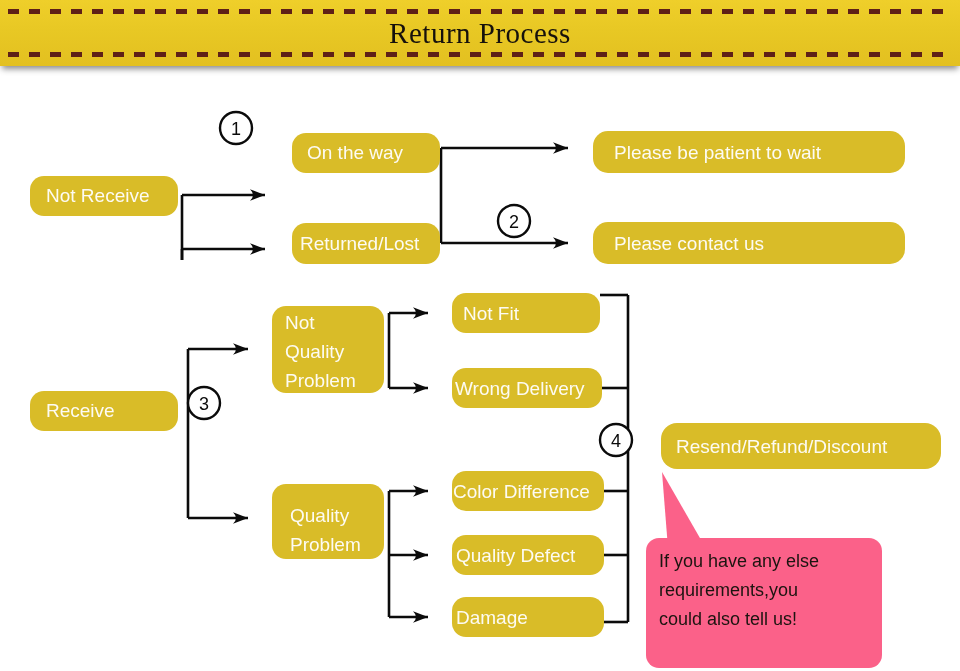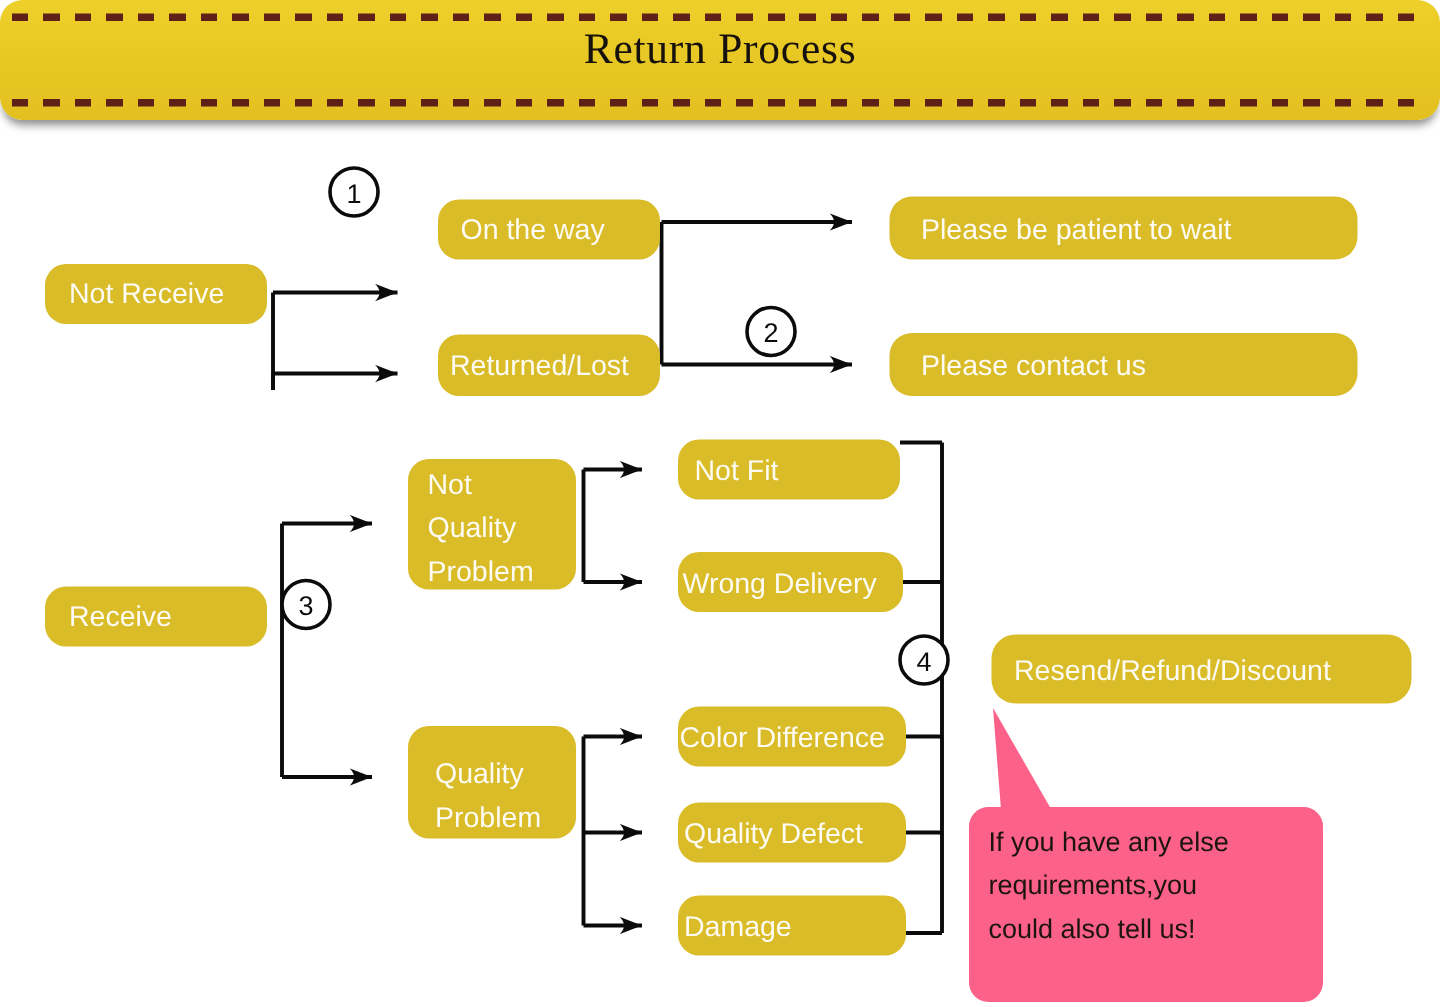--- a/index.html
+++ b/index.html
@@ -12,25 +12,24 @@
     height: 671px;
     overflow: hidden;
     font-family: "Liberation Sans", sans-serif;
     position: relative;
   }
 
   
   #banner {
     position: absolute;
     left: 0; top: 0;
-    width: 960px; height: 80px;
+    width: 960px; height: 66px;
     background: linear-gradient(180deg, #efcf2a 0%, #e8c824 45%, #e3c020 100%);
     box-shadow: 0 5px 6px -2px rgba(0,0,0,0.45);
     overflow: hidden;
-    border-radius: 15px;
   }
   #banner .dashline {
     position: absolute;
     left: 8px; right: 8px;
     height: 5px;
     background-image: repeating-linear-gradient(
         to right,
         #5e2017 0px, #5e2017 11px,
         rgba(0,0,0,0) 11px, rgba(0,0,0,0) 21px);
   }

